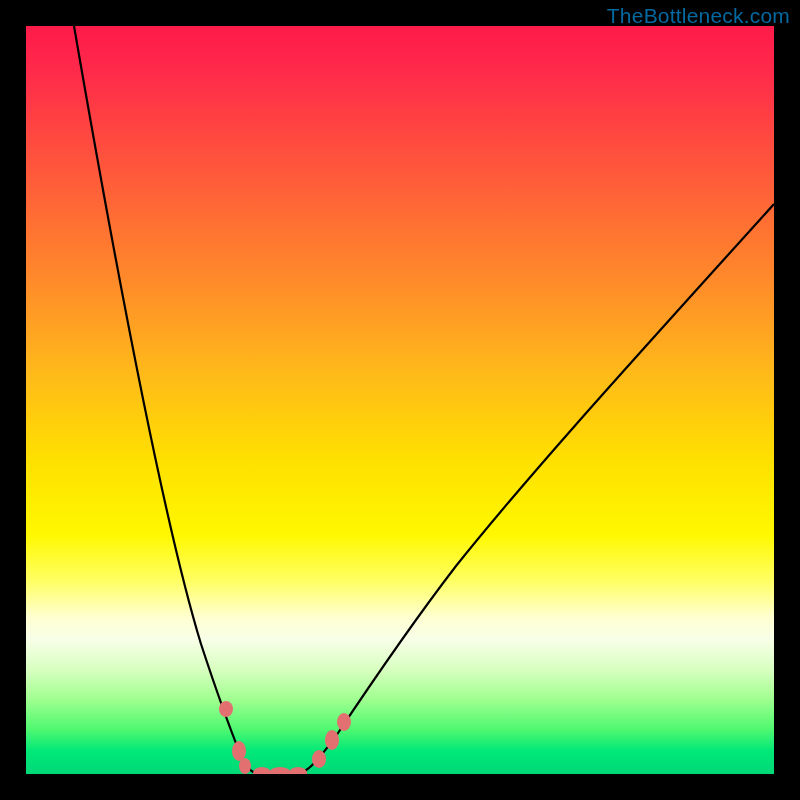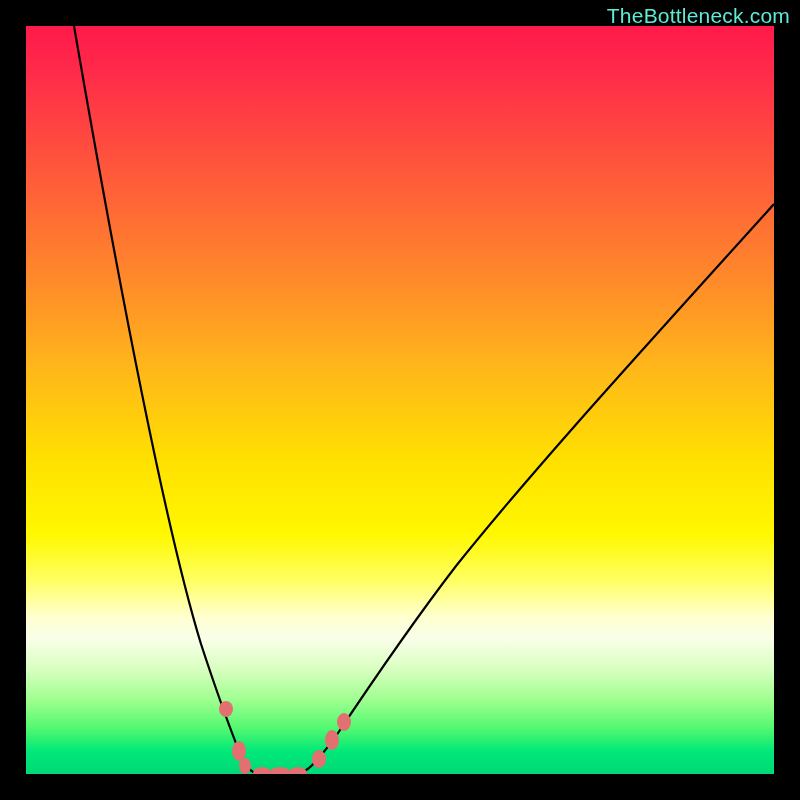--- a/index.html
+++ b/index.html
@@ -32,21 +32,21 @@
       #a0ff90 90%,
       #50f870 94%,
       #00e878 97%,
       #00d878 100%
     );
   }
   .watermark {
     position: absolute;
     top: 4px;
     right: 10px;
-    color: #5eead4;
+    color: #0369a1;
     font-size: 21px;
     letter-spacing: 0.2px;
     user-select: none;
   }
   svg.curve {
     position: absolute;
     left: 0;
     top: 0;
     width: 748px;
     height: 748px;

